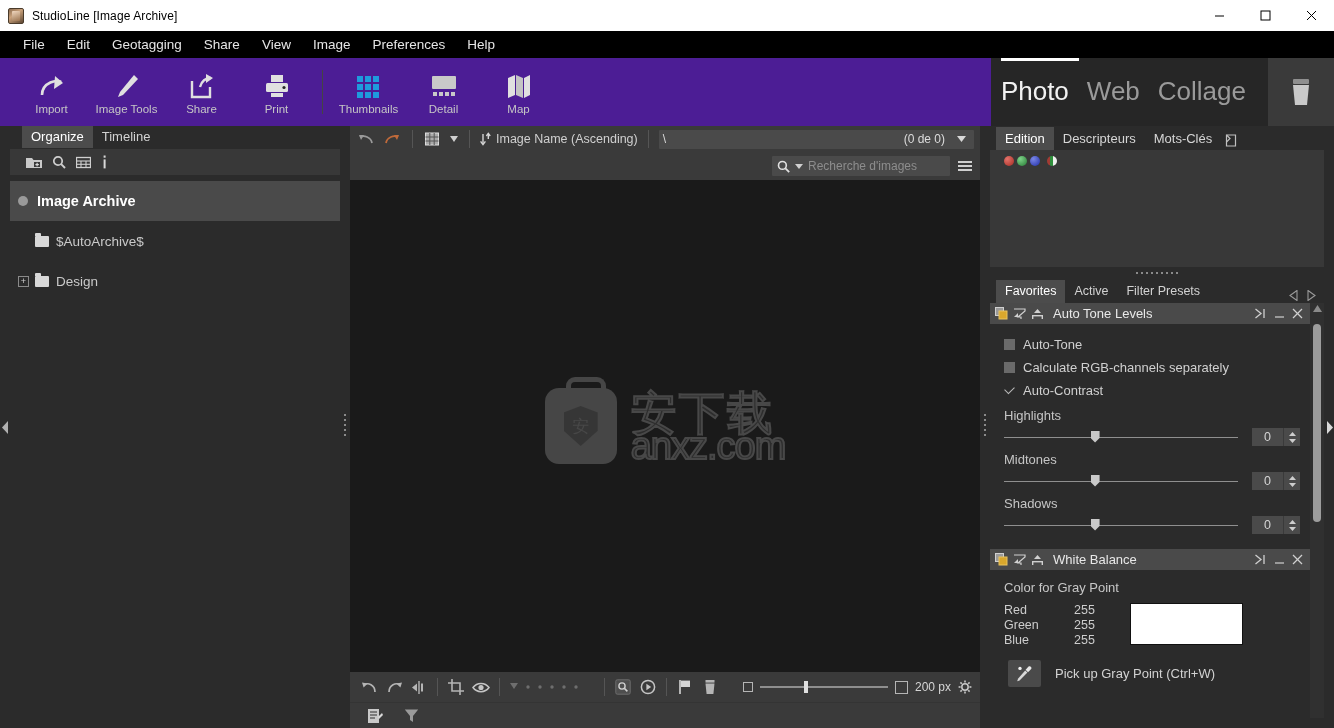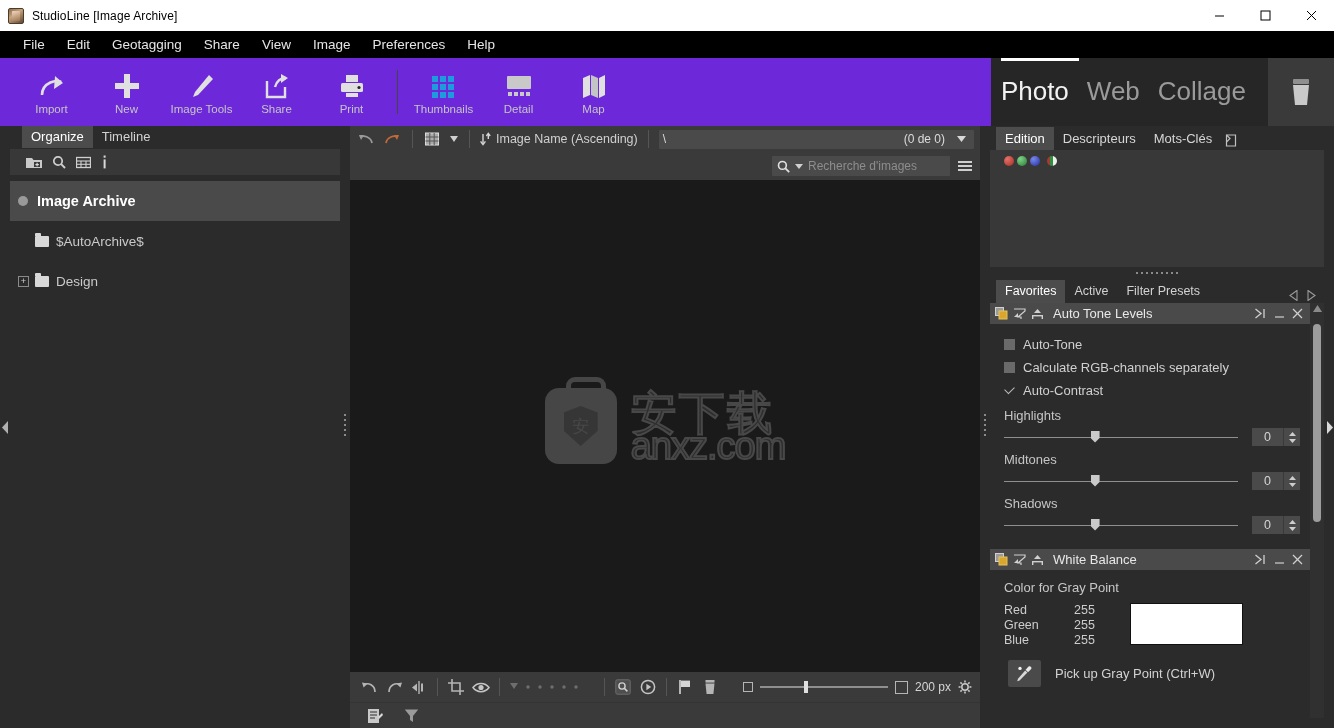--- a/index.html
+++ b/index.html
@@ -38,21 +38,21 @@
     height:27px; background:#000000; display:flex; align-items:center;
     flex:0 0 27px; padding-left:12px;
   }
   .menu-item {
     color:#e6e6e6; font-size:13.5px; padding:4px 11px; line-height:17px;
     white-space:nowrap;
   }
 
   
   .ribbon {
-    height:68px; flex:0 0 68px; background:#6d28d9; display:flex; align-items:stretch;
+    height:68px; flex:0 0 68px; background:#4c1d95; display:flex; align-items:stretch;
     position:relative;
   }
   .ribbon-left { display:flex; align-items:center; padding-left:14px; }
   .rb {
     width:75px; height:64px; display:flex; flex-direction:column;
     align-items:center; justify-content:center; gap:4px; cursor:default;
   }
   .rb .ico { height:30px; display:flex; align-items:flex-end; justify-content:center; }
   .rb .lbl { font-size:11.5px; color:#c6c6c6; }
   .rb-sep { width:1px; height:44px; background:#444; margin:0 8px; align-self:center; }
@@ -310,29 +310,20 @@
       <div class="rb">
         <span class="ico">
           <svg width="28" height="26" viewBox="0 0 28 26">
             <path d="M4 22 C4 9, 20 6, 23 9" stroke="#e0e0e0" stroke-width="2.6" fill="none"></path>
             <path d="M17 3 L25 10 L16 16 Z" fill="#e0e0e0"></path>
           </svg>
         </span>
         <span class="lbl">Import</span>
       </div>
 
-      <div class="rb">
-        <span class="ico">
-          <svg width="26" height="26" viewBox="0 0 26 26">
-            <rect x="10" y="1" width="6" height="24" fill="#e0e0e0"></rect>
-            <rect x="1" y="10" width="24" height="6" fill="#e0e0e0"></rect>
-          </svg>
-        </span>
-        <span class="lbl">New</span>
-      </div>
 
       <div class="rb">
         <span class="ico">
           <svg width="26" height="26" viewBox="0 0 26 26">
             <path d="M20 2 L24 6 L9 22 L4 24 L6 19 Z" fill="#e0e0e0"></path>
           </svg>
         </span>
         <span class="lbl">Image Tools</span>
       </div>
 

